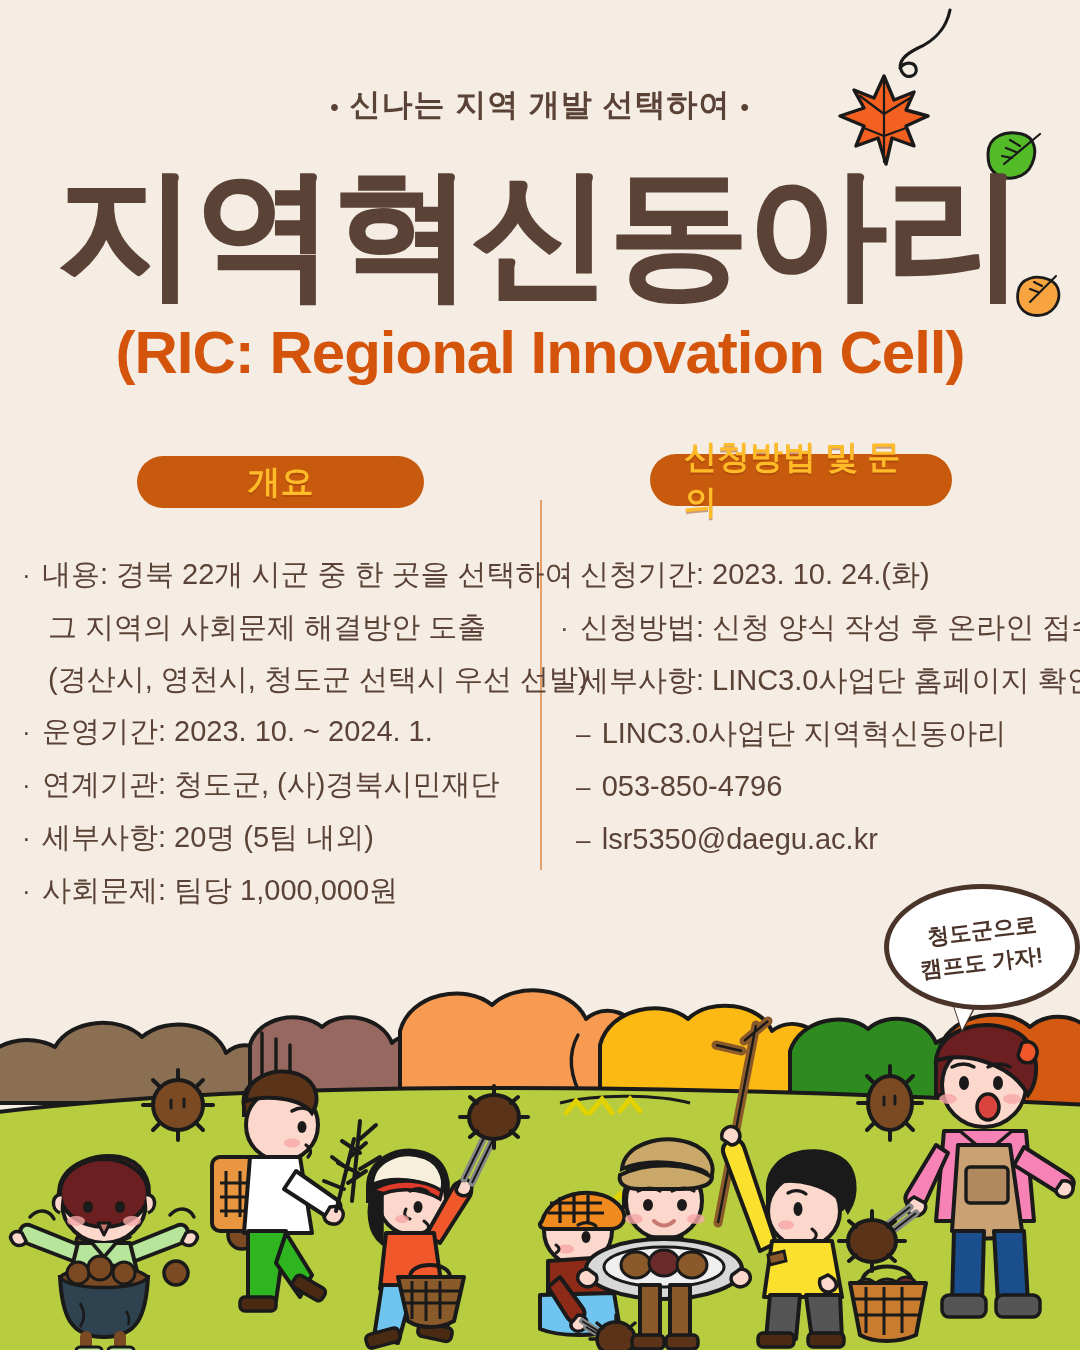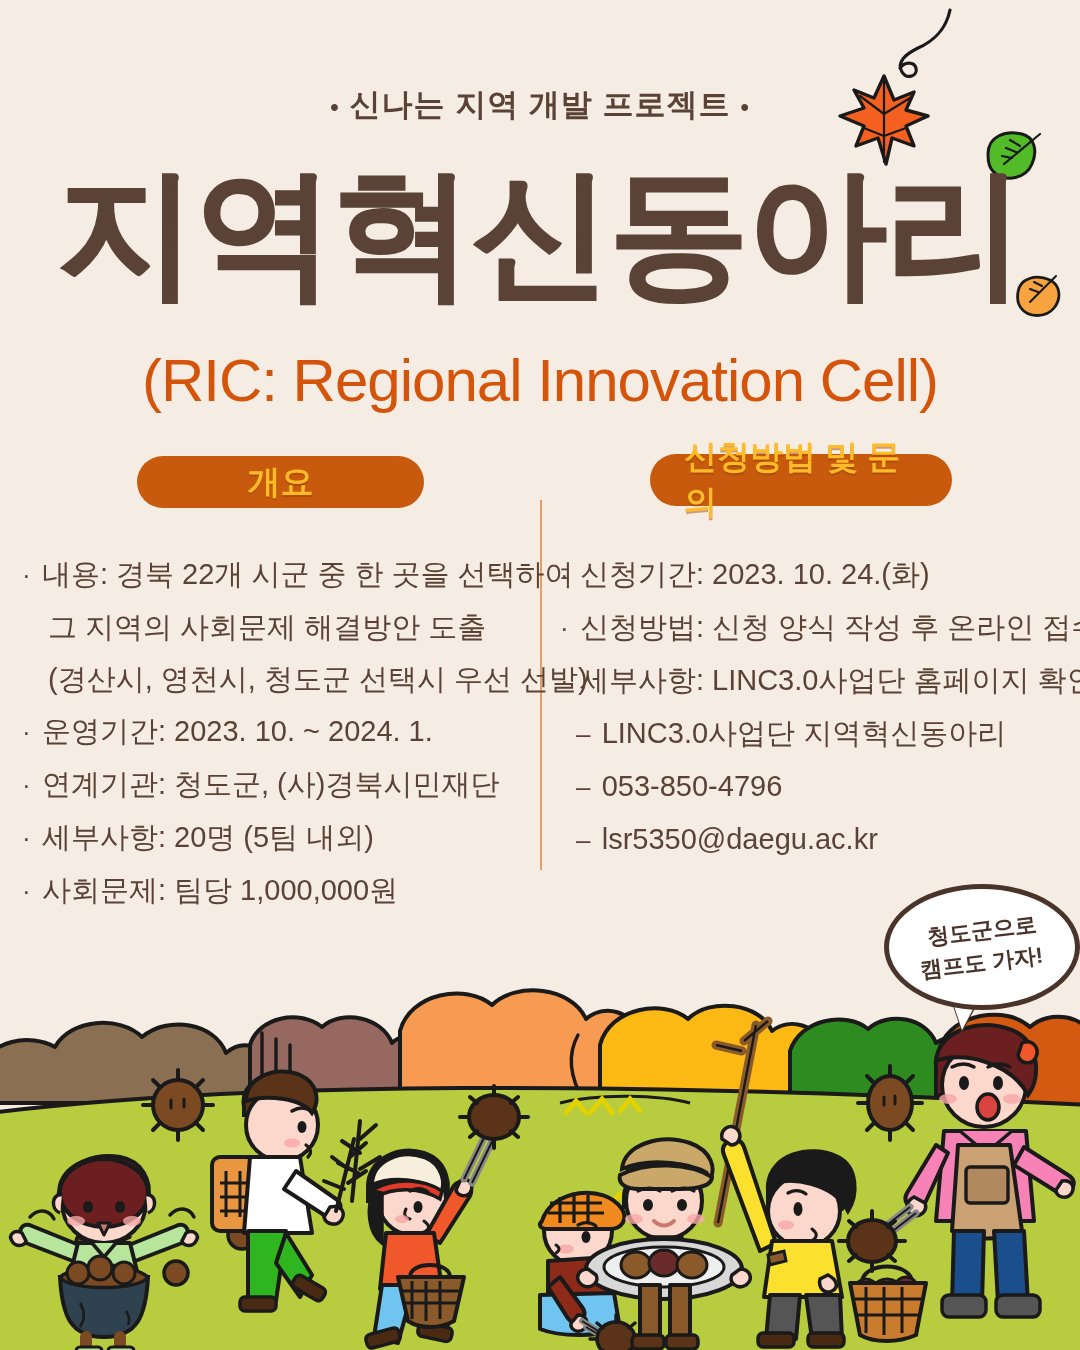--- a/index.html
+++ b/index.html
@@ -27,21 +27,21 @@
 
   .maintitle{
     position:absolute;left:0;right:0;top:150px;text-align:center;
     font-size:140px;font-weight:normal;color:#5B4237;
     letter-spacing:-2px;line-height:1.18;
     -webkit-text-stroke:6px #5B4237;
     text-shadow:0 0 2px #5B4237;
   }
   .subtitle{
     position:absolute;left:0;right:0;top:318px;text-align:center;
-    font-size:60px;font-weight:normal;color:#D4540B;letter-spacing:-1px;margin-top:28px;
+    font-size:60px;font-weight:bold;color:#D4540B;letter-spacing:-1px;
   }
 
   
   .badge{
     position:absolute;height:52px;border-radius:28px;
     background:#C85A0E;color:#FFBB28;
     font-size:33px;font-weight:bold;letter-spacing:0px;
     display:flex;align-items:center;justify-content:center;
     padding:0 34px;box-sizing:border-box;
     text-shadow:0 2px 0 rgba(150,60,8,.45);
@@ -108,21 +108,21 @@
     <path d="M8 26 C8 8 26 2 42 6 C54 9 58 22 52 36 C46 50 28 54 16 46 C9 41 8 34 8 26 Z" fill="#53BB28" stroke="#1A1A1A" stroke-width="3" stroke-linejoin="round"></path>
     <path d="M60 6 L24 36 M40 18 L30 12 M36 24 L26 20 M32 30 L22 28" fill="none" stroke="#1A1A1A" stroke-width="2.2" stroke-linecap="round"></path>
   </svg>
 
   <svg class="leaf-gold" viewBox="0 0 52 48">
     <path d="M6 20 C8 6 24 2 38 8 C48 13 50 26 42 36 C34 46 16 46 9 36 C5 31 5 26 6 20 Z" fill="#F7A440" stroke="#1A1A1A" stroke-width="2.8" stroke-linejoin="round"></path>
     <path d="M44 4 L18 30 M30 14 L22 10 M26 20 L18 17" fill="none" stroke="#1A1A1A" stroke-width="2.1" stroke-linecap="round"></path>
   </svg>
 
   <div class="eyebrow">
-    <span class="dot">•</span><span>신나는 지역 개발 프로젝트</span><span class="dot">•</span>
+    <span class="dot">•</span><span>신나는 지역 개발 선택하여</span><span class="dot">•</span>
   </div>
 
   <div class="maintitle">지역혁신동아리</div>
   <div class="subtitle">(RIC: Regional Innovation Cell)</div>
 
   <div class="badge badge-right">신청방법 및 문의</div>
   <div class="badge badge-left">개요</div>
 
   <div class="divider"></div>
 

